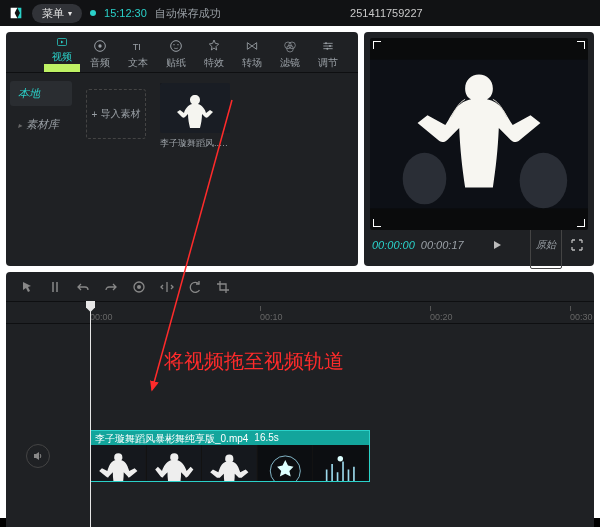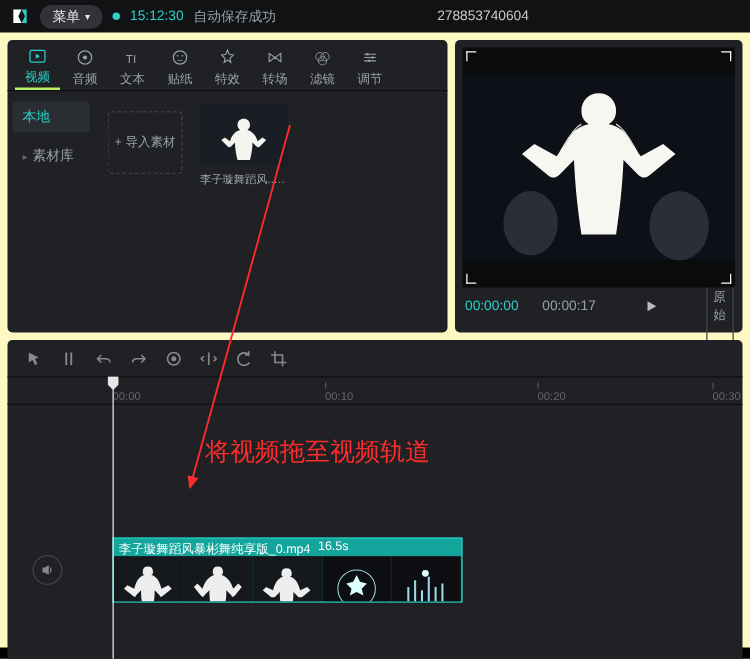--- a/index.html
+++ b/index.html
@@ -5,21 +5,21 @@
   * { box-sizing: border-box; margin: 0; padding: 0; }
   body {
     background: #000;
     font-family: "Microsoft YaHei", Arial, sans-serif;
     font-size: 12px;
     color: #ccc;
     width: 600px;
     height: 527px;
     overflow: hidden;
   }
-  .app { width: 600px; height: 518px; background: #fef9c3; position: relative; }
+  .app { width: 600px; height: 518px; background: #ffffff; position: relative; }
   
   .topbar {
     height: 26px;
     background: #111214;
     display: flex;
     align-items: center;
     padding: 0 8px;
     gap: 8px;
     color: #9aa0a6;
     font-size: 11px;
@@ -58,24 +58,24 @@
     flex-direction: column;
     align-items: center;
     justify-content: center;
     width: 36px;
     height: 36px;
     color: #9aa0a6;
     font-size: 10px;
     gap: 2px;
     cursor: pointer;
   }
-  .cat-tab.active { color: #2ad1c9; border-bottom: 2px solid #bef264; }
+  .cat-tab.active { color: #2ad1c9; border-bottom: 8px solid #bef264; margin-left: 32px; }
   .cat-icon { width: 16px; height: 16px; }
   .left-body { display: flex; flex: 1; }
-  .sidebar { width: 70px; padding: 8px 4px; display: flex; flex-direction: column; gap: 6px; }
+  .sidebar { width: 70px; padding: 8px 4px; display: flex; flex-direction: column; gap: 6px; font-style: italic; }
   .side-item {
     padding: 5px 8px;
     color: #9aa0a6;
     font-size: 11px;
     cursor: pointer;
     border-radius: 3px;
   }
   .side-item.active { background: #2a2d31; color: #2ad1c9; }
   .side-item .chev { font-size: 8px; margin-right: 4px; color: #666; }
   .media-area { flex: 1; padding: 10px; display: flex; gap: 14px; align-items: flex-start; }
@@ -134,24 +134,25 @@
     background: transparent;
   }
   .ch-tl { top: 3px; left: 3px; border-right: none; border-bottom: none; }
   .ch-tr { top: 3px; right: 3px; border-left: none; border-bottom: none; }
   .ch-bl { bottom: 3px; left: 3px; border-right: none; border-top: none; }
   .ch-br { bottom: 3px; right: 3px; border-left: none; border-top: none; }
   .preview-controls {
     height: 30px;
     display: flex;
     align-items: center;
-    gap: 19px;
+    gap: 6px;
     font-size: 11px;
     color: #9aa0a6;
     padding: 0 2px;
+    font-style: italic;
   }
   .pc-time { color: #2ad1c9; }
   .pc-spacer { flex: 1; }
   .pc-btn { width: 18px; height: 18px; display: flex; align-items: center; justify-content: center; cursor: pointer; color: #bbb; }
   .pc-orig { border: 1px solid #444; padding: 16px 5px; border-radius: 2px; font-size: 10px; }
   
   .timeline {
     margin: 6px 6px 0 6px;
     height: 258px;
     background: #1f2124;
@@ -285,21 +286,21 @@
         <path fill="#fff" d="M4 4h10l-4 8 4 8H4z"></path>
         <path fill="#2ad1c9" d="M14 4h6v16h-6l4-8z"></path>
       </svg>
     <span class="menu-pill">
       <span>菜单</span>
       <span style="font-size:8px;">▾</span>
     </span>
     <span class="dot-status"></span>
     <span class="cyan">15:12:30</span>
     <span>自动保存成功</span>
-    <span class="proj-name">278853740604</span>
+    <span class="proj-name">251411759227</span>
     <span style="width:40px;"></span>
   </div>
 
   <div class="main">
 
     <div class="left-panel">
       <div class="category-tabs">
         <div class="cat-tab active">
           <svg class="cat-icon" viewBox="0 0 24 24">
               <rect x="3" y="5" width="18" height="14" rx="2" fill="none" stroke="currentColor" stroke-width="1.5"></rect>

